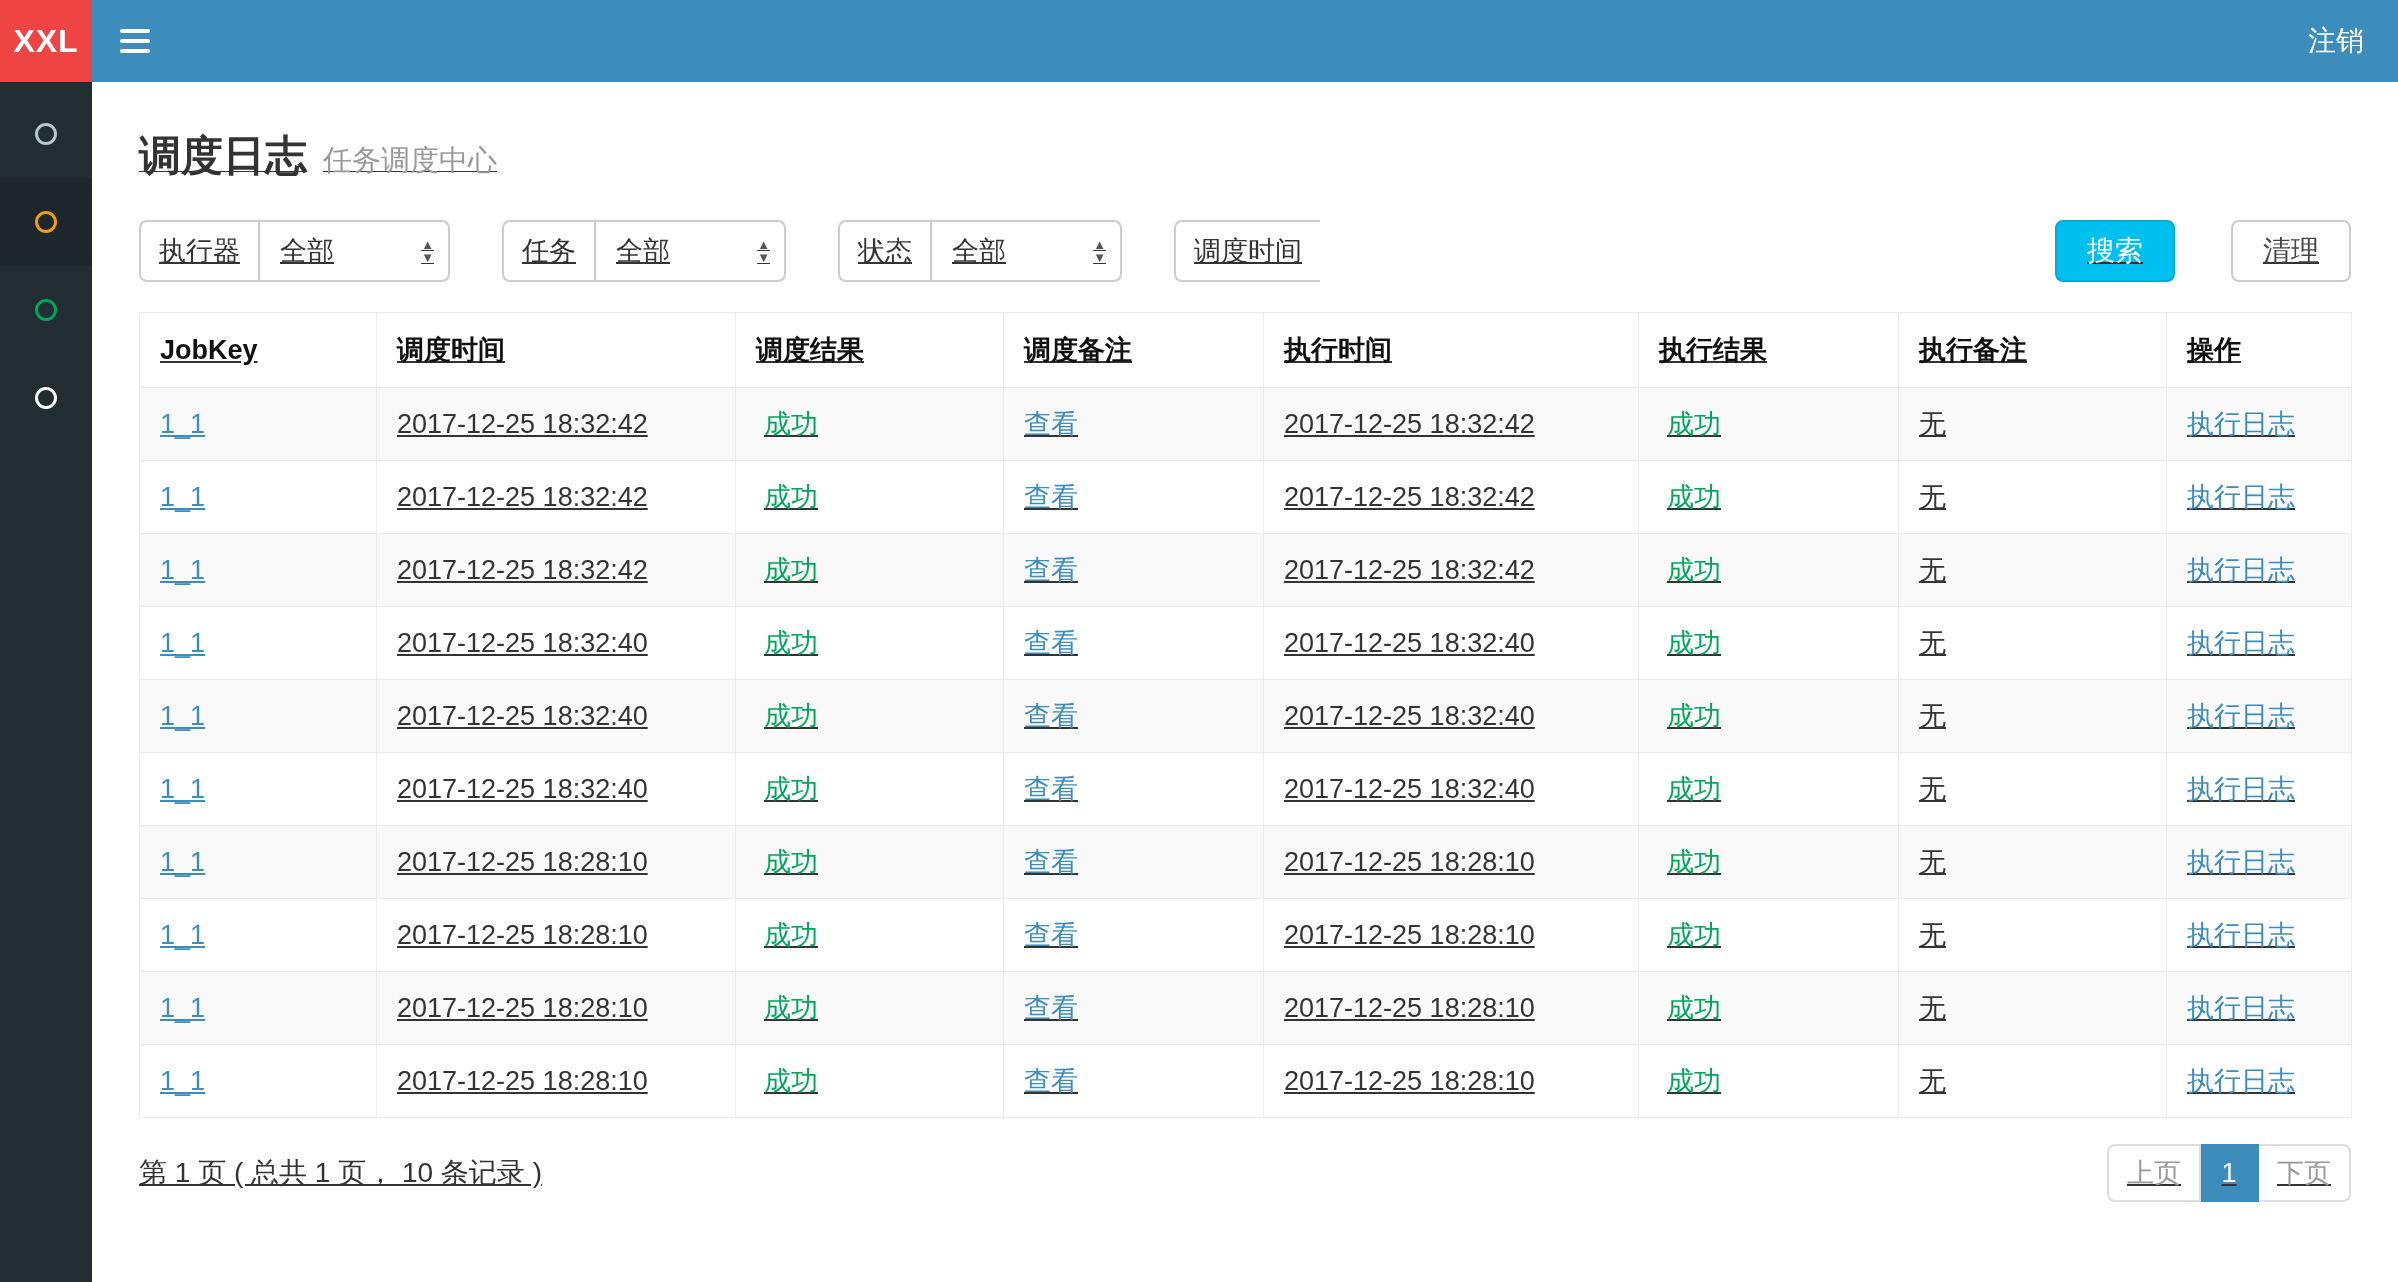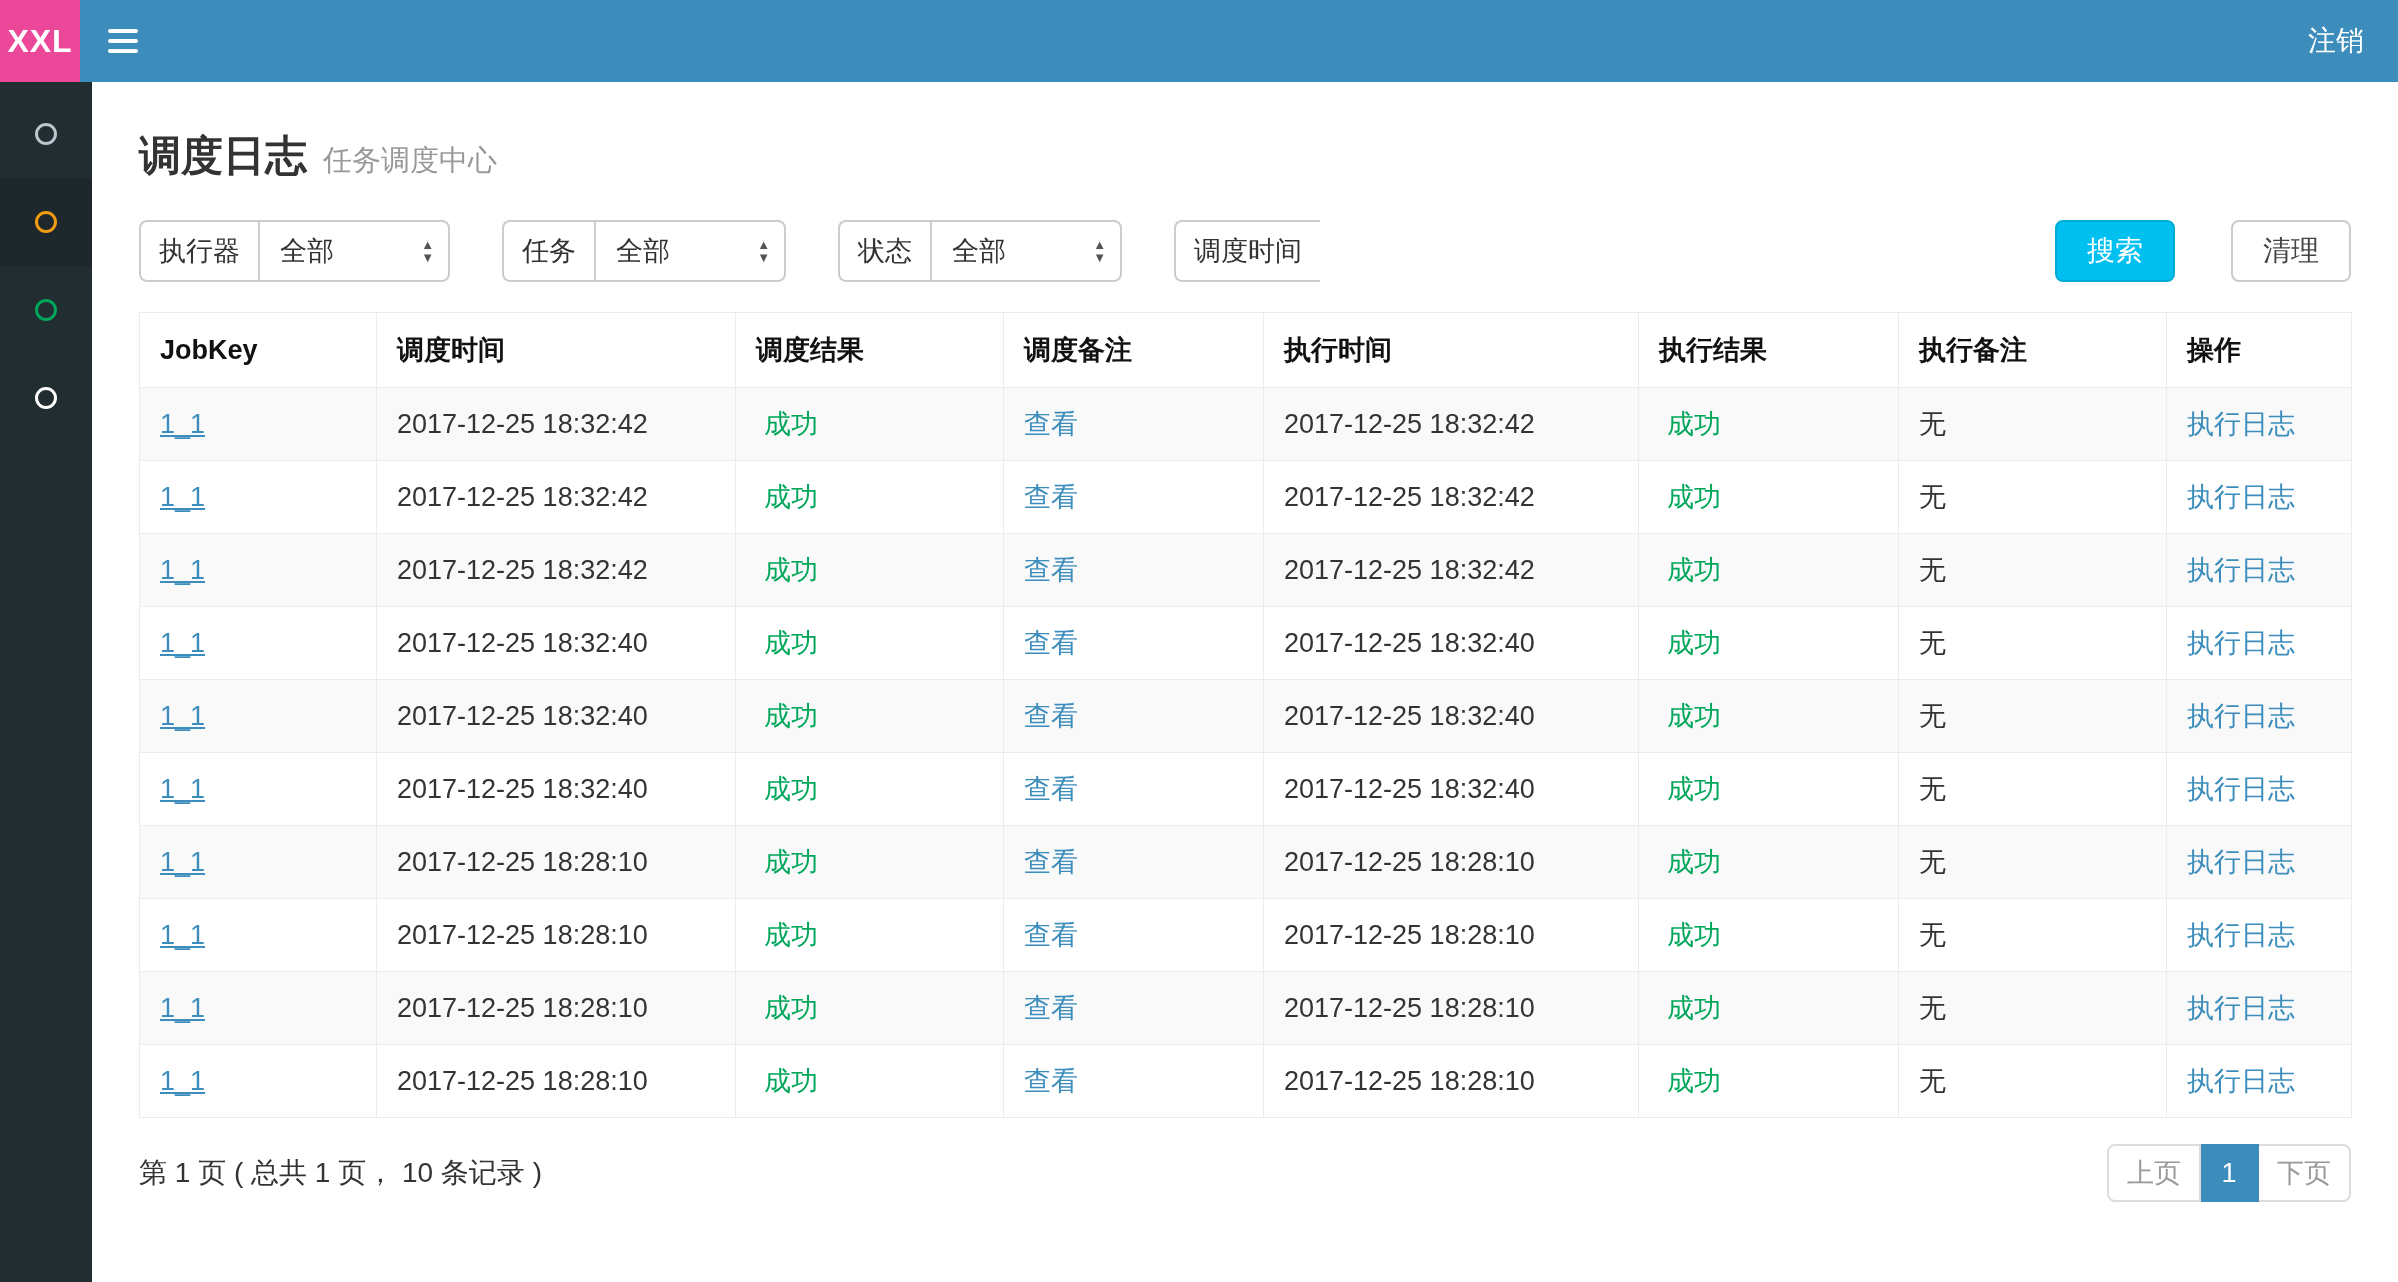--- a/index.html
+++ b/index.html
@@ -9,21 +9,21 @@
     background: #ffffff;
     color: #333;
   }
 
   
   .navbar {
     position: absolute; top: 0; left: 0; right: 0; height: 82px;
     background: #3c8dbc; display: flex; align-items: stretch; z-index: 10;
   }
   .logo {
-    width: 80px; background: #ec4899; color: #fff;
+    width: 92px; background: #ef4444; color: #fff;
     font-size: 32px; font-weight: bold; letter-spacing: 1px;
     display: flex; align-items: center; justify-content: center;
   }
   .hamburger {
     width: 86px; display: flex; align-items: center; justify-content: center;
     cursor: pointer;
   }
   .bars { display: inline-flex; flex-direction: column; gap: 6px; }
   .bars i { display: block; width: 30px; height: 4px; background: #fff; border-radius: 2px; }
   .logout {
@@ -42,21 +42,21 @@
   }
   .sidebar-item.active { background: #1e282c; }
   .circle-icon {
     display: block; width: 22px; height: 22px; border-radius: 50%;
     border: 3px solid #b8c7ce;
   }
 
   
   .main {
     position: absolute; top: 82px; left: 92px; right: 0; bottom: 0;
-    padding: 0 47px; overflow: hidden; background: #fff;
+    padding: 0 47px; overflow: hidden; background: #fff; text-decoration: underline;
   }
   .page-header { margin-top: 46px; }
   .page-title { display: inline; font-size: 42px; font-weight: bold; color: #333; }
   .page-subtitle { font-size: 29px; color: #999; margin-left: 16px; }
 
   
   .filters { display: flex; align-items: center; margin-top: 36px; }
   .group { display: flex; align-items: stretch; }
   .group + .group { margin-left: 52px; }
   .addon {

